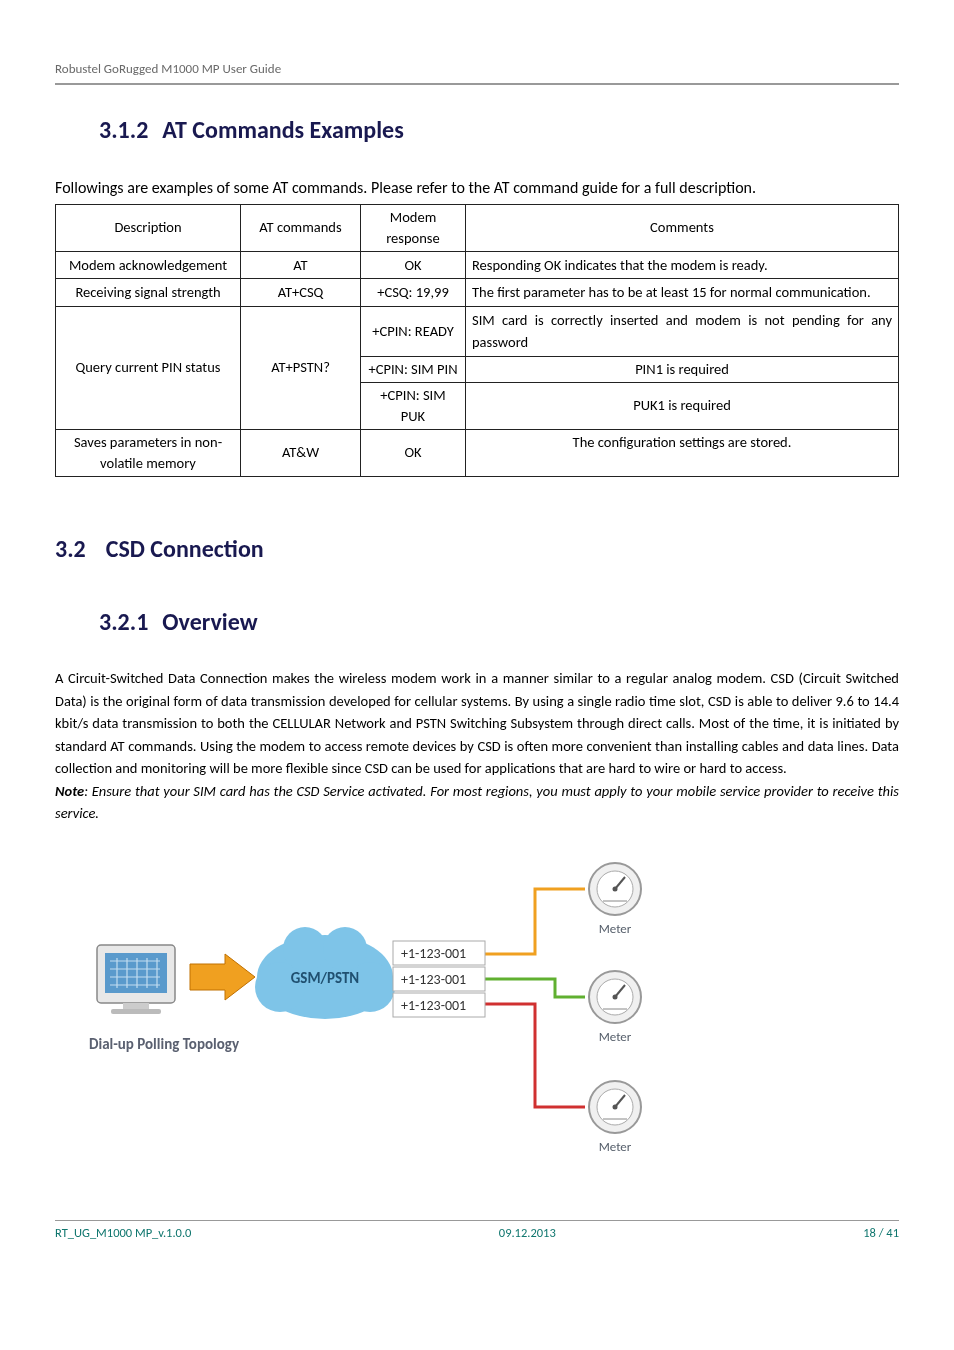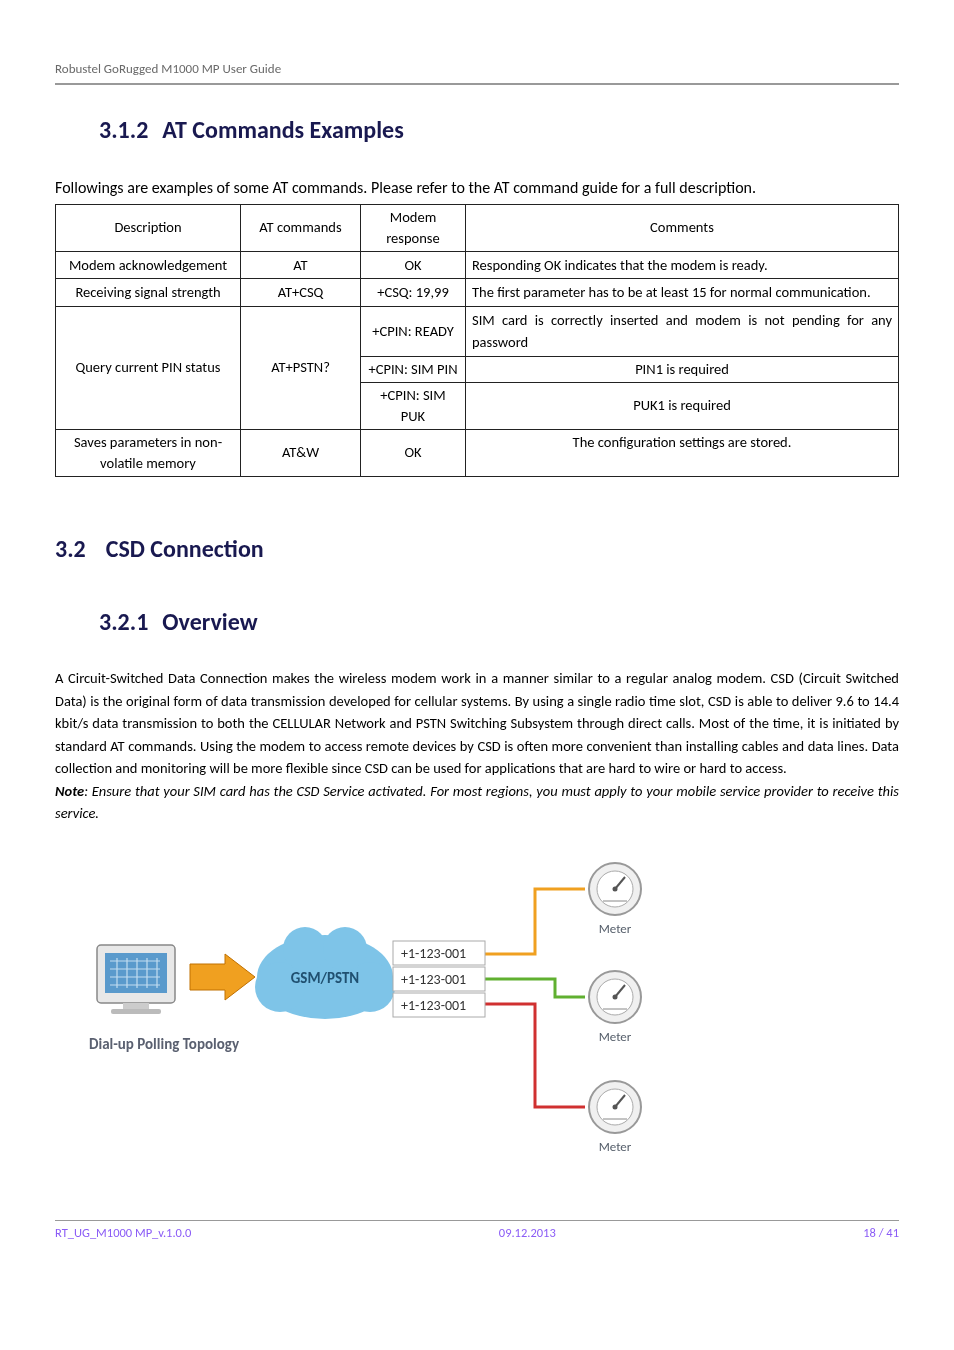--- a/index.html
+++ b/index.html
@@ -85,21 +85,21 @@
     }
     .footer-rule {
       border: none;
       border-top: 1.5px solid #999;
       margin-bottom: 3px;
     }
     .footer-row {
       display: flex;
       justify-content: space-between;
       font-size: 12.5px;
-      color: #8b5cf6;
+      color: #0f766e;
     }
   </style>
 </head>
 <body>
 
 <div class="header-text">Robustel GoRugged M1000 MP User Guide</div>
 <hr class="header-rule">
 
 <h1>
   <span class="section-number">3.1.2</span><span>AT Commands Examples</span>

